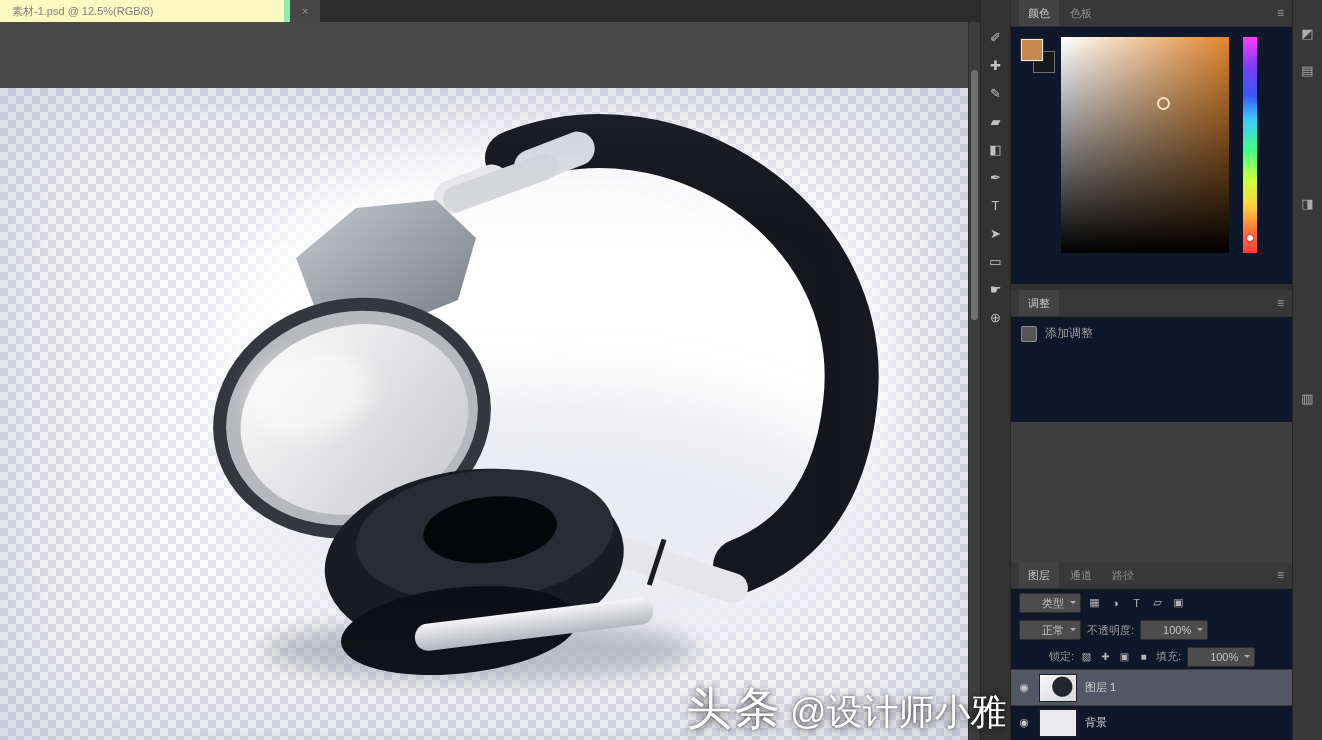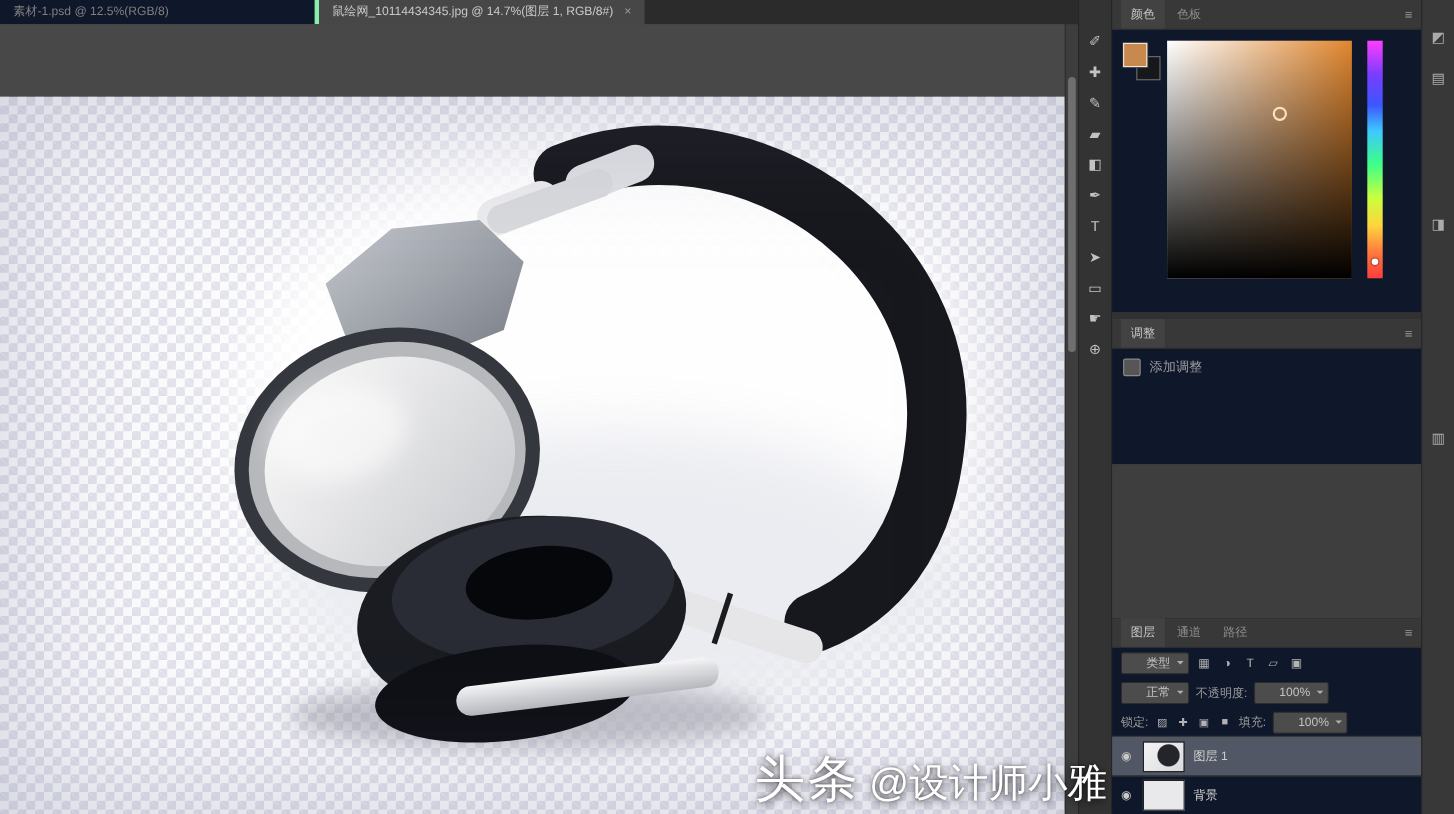--- a/index.html
+++ b/index.html
@@ -2,21 +2,21 @@
 <html><head>
 <meta charset="utf-8">
 <style>
   html,body{margin:0;padding:0;background:#222;}
   .app{position:relative;width:1322px;height:740px;background:#2e2e2e;
        font-family:"Liberation Sans",sans-serif;overflow:hidden;}
 
   
   .tabbar{position:absolute;left:0;top:0;width:980px;height:22px;display:flex;background:#2b2b2b;}
   .doc-tab{height:22px;line-height:22px;font-size:11px;padding:0 12px;white-space:nowrap;overflow:hidden;box-sizing:border-box;}
-  .doc-tab.inactive{width:290px;background:#0f172a;color:#7f7f7f;border-right:4px solid #86efac;}
+  .doc-tab.inactive{width:290px;background:#fef9c3;color:#7f7f7f;border-right:6px solid #86efac;}
   .doc-tab.active{background:#474747;color:#c9c9c9;display:flex;gap:10px;}
   .tab-close{color:#9a9a9a;}
 
   
   .canvas{position:absolute;left:0;top:22px;width:968px;height:718px;background:#484848;}
   .pasteboard{position:absolute;left:0;top:0;width:100%;height:66px;background:#484848;}
   .document{position:absolute;left:0;top:66px;width:968px;height:652px;
      background-color:#fbfbfd;
      background-image:linear-gradient(45deg,#e1e2ea 25%,transparent 25%,transparent 75%,#e1e2ea 75%),
                       linear-gradient(45deg,#e1e2ea 25%,transparent 25%,transparent 75%,#e1e2ea 75%);
@@ -61,21 +61,21 @@
   .adjust-add-icon{width:14px;height:14px;border:1px solid #8a8a8a;background:#565656;border-radius:2px;}
   .adjust-grid{display:grid;grid-template-columns:1fr 1fr;gap:10px 14px;padding:8px 12px;}
   .adj-item{display:flex;align-items:center;gap:6px;color:#97989b;font-size:11px;}
   .adj-badge{margin-left:auto;width:16px;height:13px;background:#5a5a5a;border:1px solid #6e6e6e;border-radius:2px;}
 
   .panel-spacer{flex:1;background:#3e3e3e;}
 
   
   .layers-panel{height:178px;display:flex;flex-direction:column;}
   .lrow{display:flex;align-items:center;gap:6px;padding:0 8px;height:28px;}
-  .lrow.short{height:26px;}
+  .lrow.short{height:26px;margin-left:30px;}
   .select{background:#4c4c4c;border:1px solid #2c2c2c;border-radius:2px;color:#c2c2c2;font-size:11px;height:18px;line-height:18px;
      padding:0 16px 0 22px;position:relative;box-sizing:content-box;}
   .select::after{content:"";position:absolute;right:4px;top:7px;border:3px solid transparent;border-top-color:#b0b0b0;}
   .fico{color:#b3b3b3;font-size:11px;width:15px;text-align:center;}
   .llabel{color:#9b9b9b;font-size:11px;}
   .lock-icon{color:#b3b3b3;font-size:10px;width:13px;text-align:center;}
   .layer-row{display:flex;align-items:center;gap:8px;height:35px;padding:0 6px;border-top:1px solid #383838;}
   .layer-row.selected{background:#515764;}
   .layer-eye{color:#c9c9c9;font-size:11px;width:14px;text-align:center;}
   .layer-thumb{width:36px;height:26px;border:1px solid #202020;
@@ -98,21 +98,20 @@
 </head>
 <body>
 
 <div class="app">
 
   <div class="tabbar">
     <div class="doc-tab inactive">
       <span>素材-1.psd @ 12.5%(RGB/8)</span>
     </div>
     <div class="doc-tab active">
-      <span>鼠绘网_10114434345.jpg @ 14.7%(图层 1, RGB/8#)</span>
       <span class="tab-close">×</span>
     </div>
   </div>
 
   <div class="canvas">
     <div class="pasteboard"></div>
     <div class="document">
       <svg class="hp" viewBox="0 0 968 652">
         <defs>
           <filter id="b30" x="-60%" y="-60%" width="220%" height="220%">

